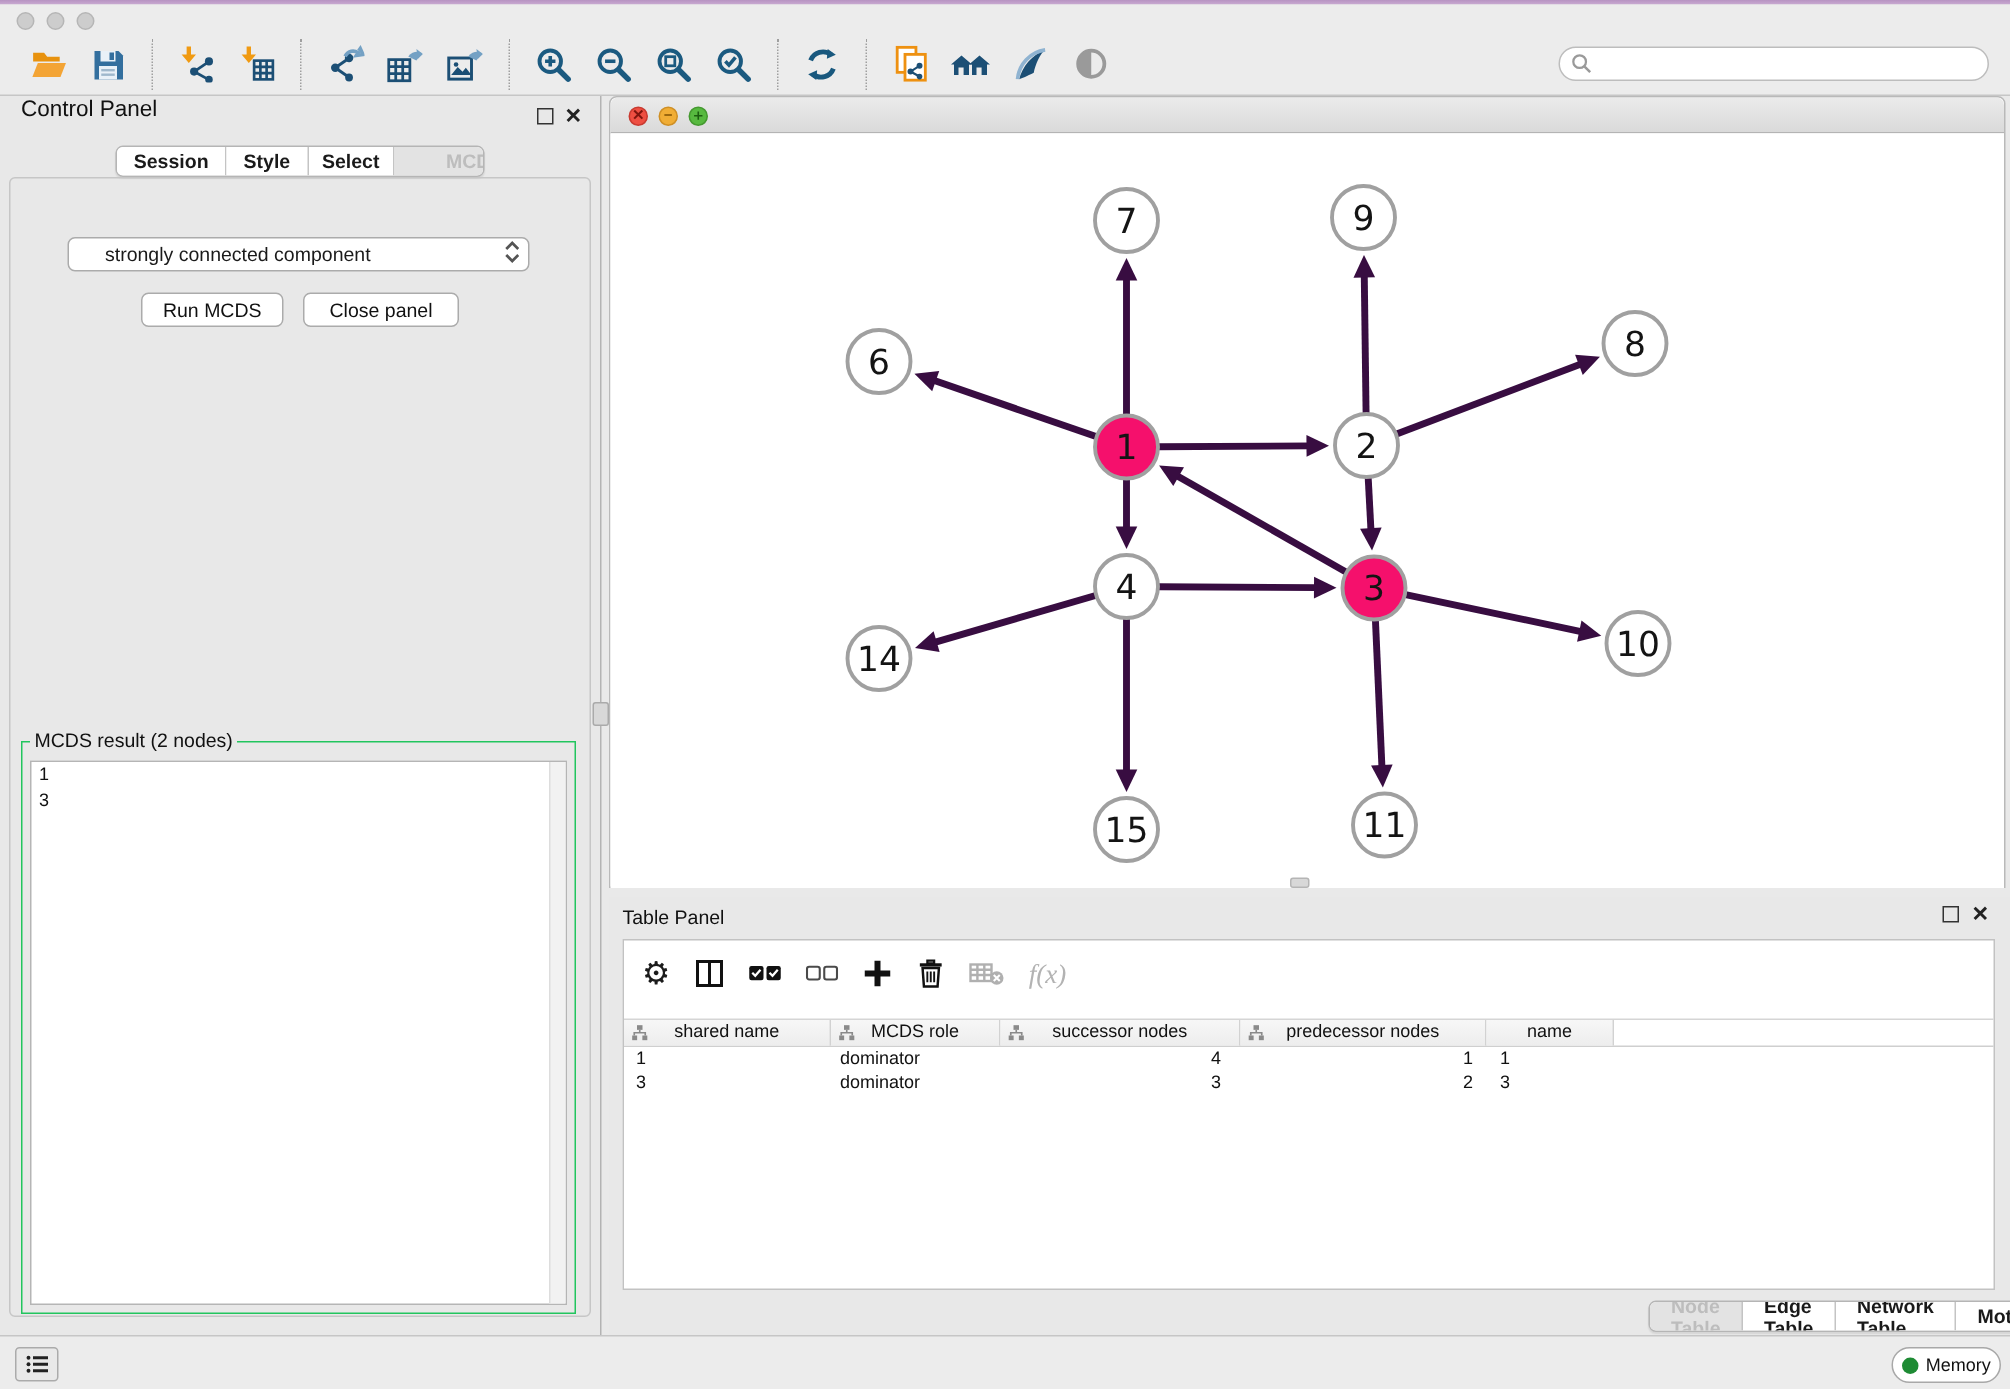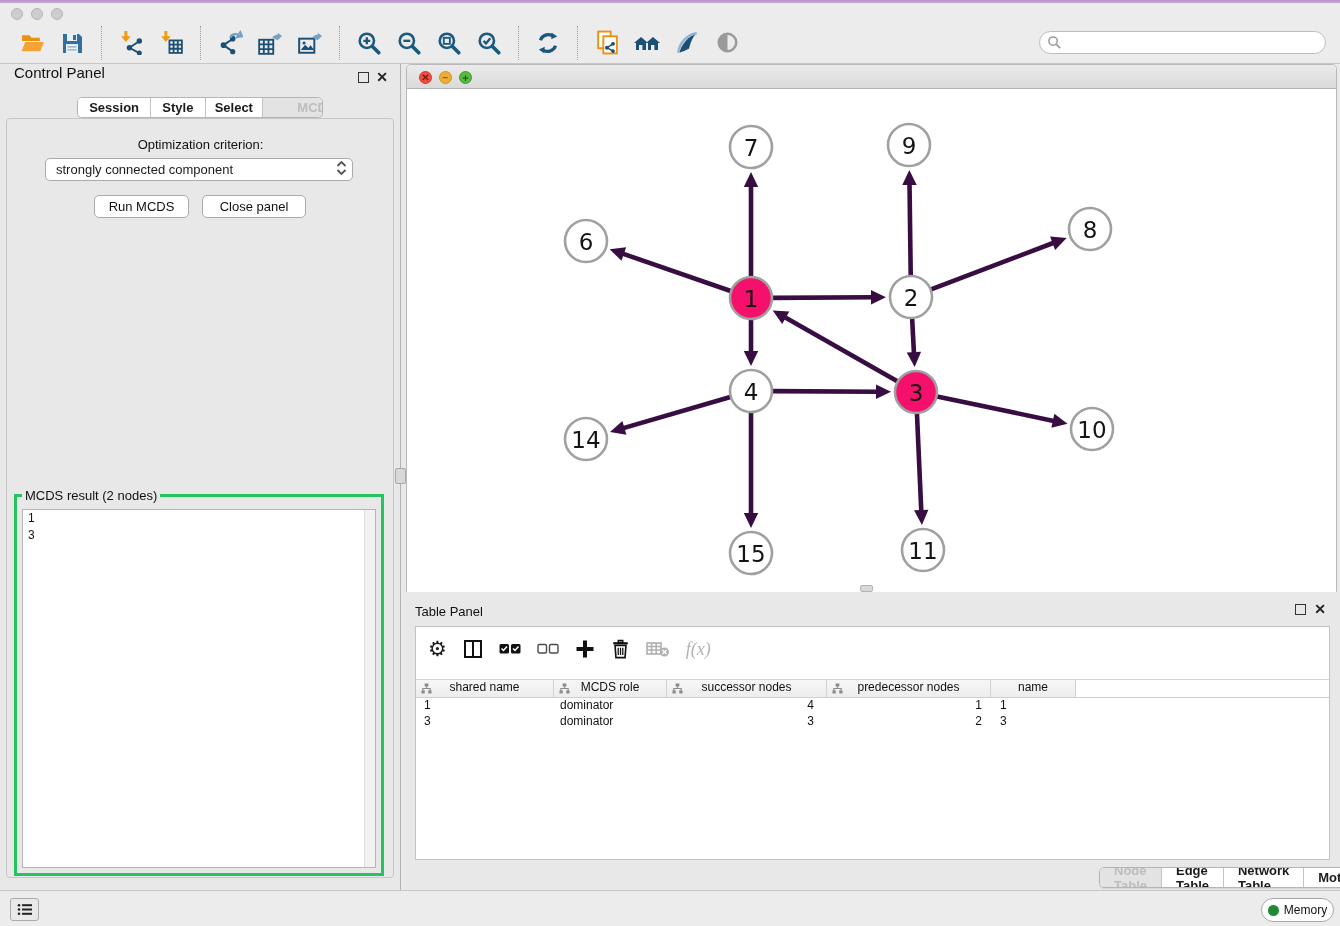--- a/index.html
+++ b/index.html
@@ -26,27 +26,27 @@
 
   .seg-tabs { position:absolute; display:flex; height:21px; background:#fff; border:1px solid #b5b5b5; border-radius:5px; overflow:hidden; box-shadow:0 1px 1px rgba(0,0,0,0.08); }
   .seg { display:flex; align-items:center; justify-content:center; font-size:13px; font-weight:700; color:#1a1a1a; border-right:1px solid #c4c4c4; background:#fff; }
   .seg:last-child { border-right:none;padding-left:48px; }
   .seg.selected { background:#e3e3e3; color:#bdbdbd; }
 
   .cp-tabs { left:77px; top:33px; width:246px; }
   .cp-box { position:absolute; left:6px; top:54px; width:388px; height:760px; border:1px solid #c6c6c6; border-radius:4px; }
 
   .opt-label { position:absolute; left:0; width:401px; top:73px; text-align:center; color:#111; }
-  .dropdown { position:absolute; left:45px; top:94px; width:308px; height:23px; background:#fff; border:1px solid #ababab; border-radius:5px; display:flex; align-items:center; padding-left:10px; }
+  .dropdown { position:absolute; left:45px; top:94px; width:308px; height:23px; background:#fff; border:1px solid #ababab; border-radius:5px; display:flex; align-items:center; padding-left:24px; }
   .dropdown .stepper { margin-left:auto; margin-right:5px; }
   .btn { position:absolute; height:23px; background:#fff; border:1px solid #ababab; border-radius:5px; font-size:13px; color:#111; display:flex; align-items:center; justify-content:center; }
   .btn-run { left:94px; top:131px; width:95px; }
   .btn-close { left:202px; top:131px; width:104px; }
 
-  .fieldset { position:absolute; left:14px; top:430px; width:370px; height:382px; border:3px solid #22c55e; }
+  .fieldset { position:absolute; left:14px; top:430px; width:370px; height:382px; border:1px solid #22c55e; }
   .fieldset .legend { position:absolute; left:5px; top:-9px; background:#e8e8e8; padding:0 3px; font-size:13px; color:#111; }
   .fieldset .inner { position:absolute; left:5px; right:5px; top:12px; bottom:5px; background:#fff; border:1px solid #b5b5b5; }
   .fieldset .scroll-track { position:absolute; right:0; top:0; bottom:0; width:11px; background:#f2f2f2; border-left:1px solid #ddd; }
   .result-line { padding-left:5px; font-size:12px; line-height:17px; color:#111; }
 
   
   .net-frame { position:absolute; left:406px; top:64px; width:931px; height:528px; border:1px solid #b9b9b9; border-radius:5px 5px 0 0; background:#fff; }
   .net-titlebar { position:absolute; left:0; top:0; right:0; height:24px; background:linear-gradient(#ebebeb,#dadada); border-bottom:1px solid #b4b4b4; border-radius:5px 5px 0 0; }
   .net-title { position:absolute; left:0; right:0; top:4px; text-align:center; font-size:13px; color:#2e2e2e; }
   .light { position:absolute; top:5.5px; width:13px; height:13px; border-radius:50%; display:flex; align-items:center; justify-content:center; font-size:10px; font-weight:bold; line-height:13px; }
@@ -264,21 +264,20 @@
 
   <div class="seg-tabs cp-tabs">
     <div class="seg" style="width:74px">Session</div>
     <div class="seg" style="width:55px">Style</div>
     <div class="seg" style="width:58px">Select</div>
     <div class="seg selected" style="width:59px">MCDS</div>
   </div>
 
   <div class="cp-box"></div>
 
-  <div class="opt-label">Optimization criterion:</div>
 
   <div class="dropdown">
     <span>strongly connected component</span>
     <span class="stepper">
       <svg width="11" height="16" viewBox="0 0 11 16">
           <path d="M1.5 6L5.5 2l4 4" fill="none" stroke="#555" stroke-width="1.8"></path>
           <path d="M1.5 10l4 4 4-4" fill="none" stroke="#555" stroke-width="1.8"></path>
         </svg>
     </span>
   </div>

